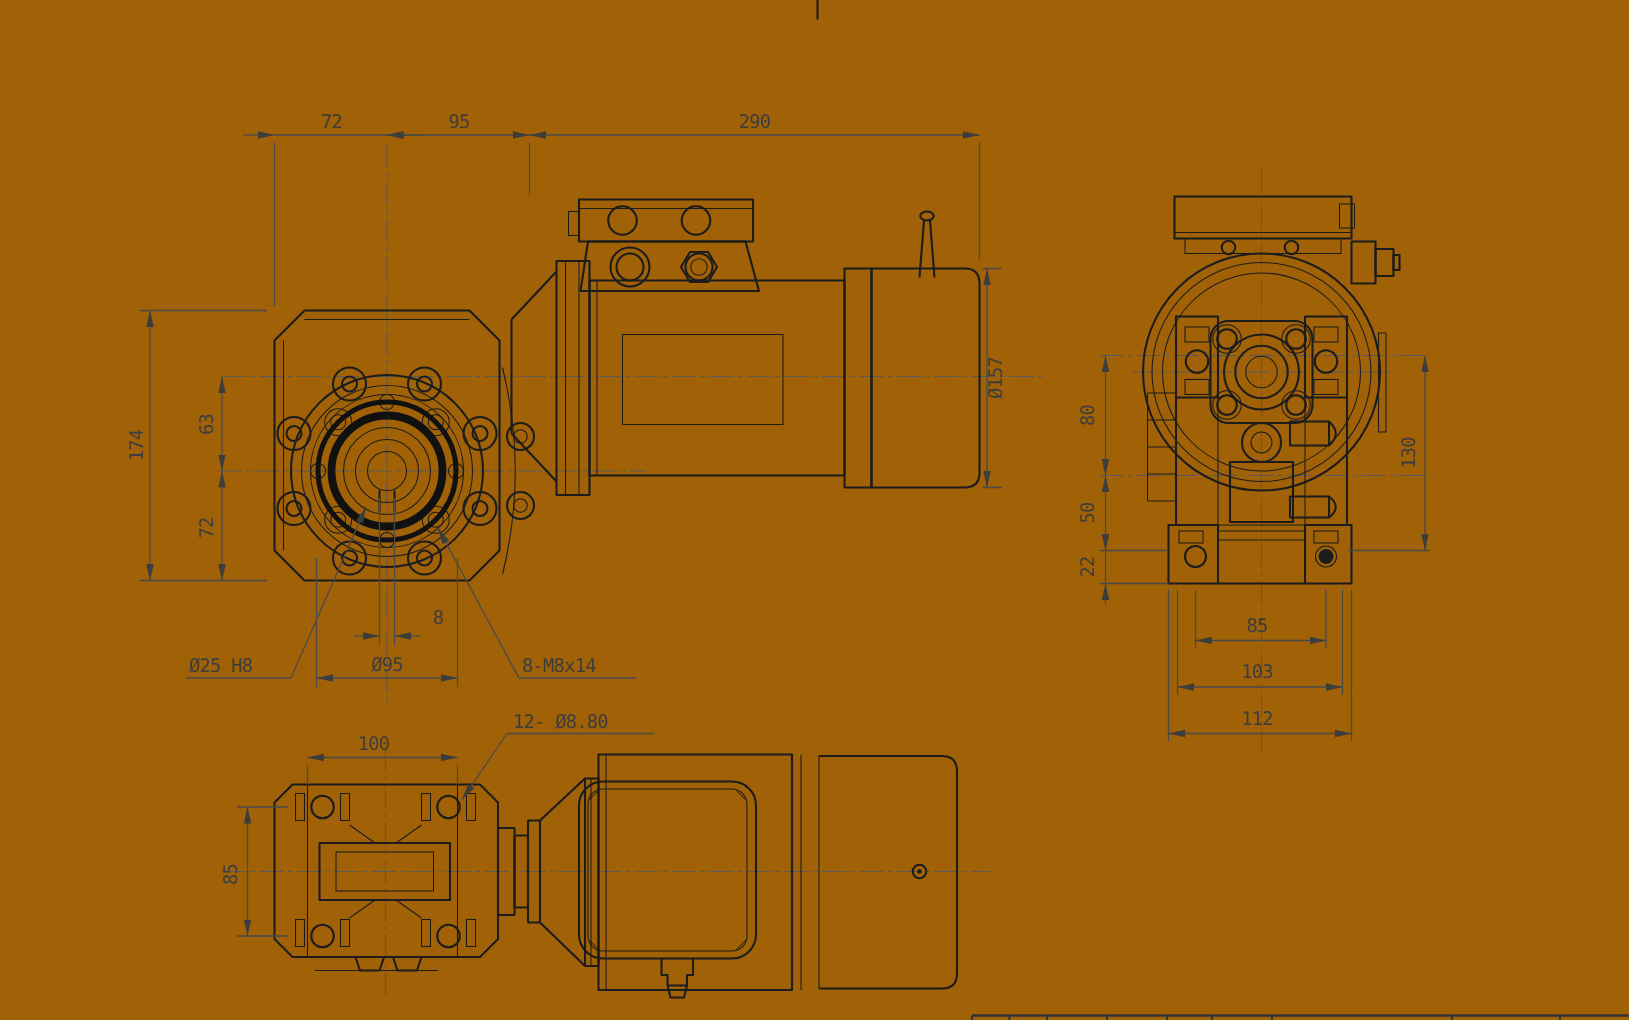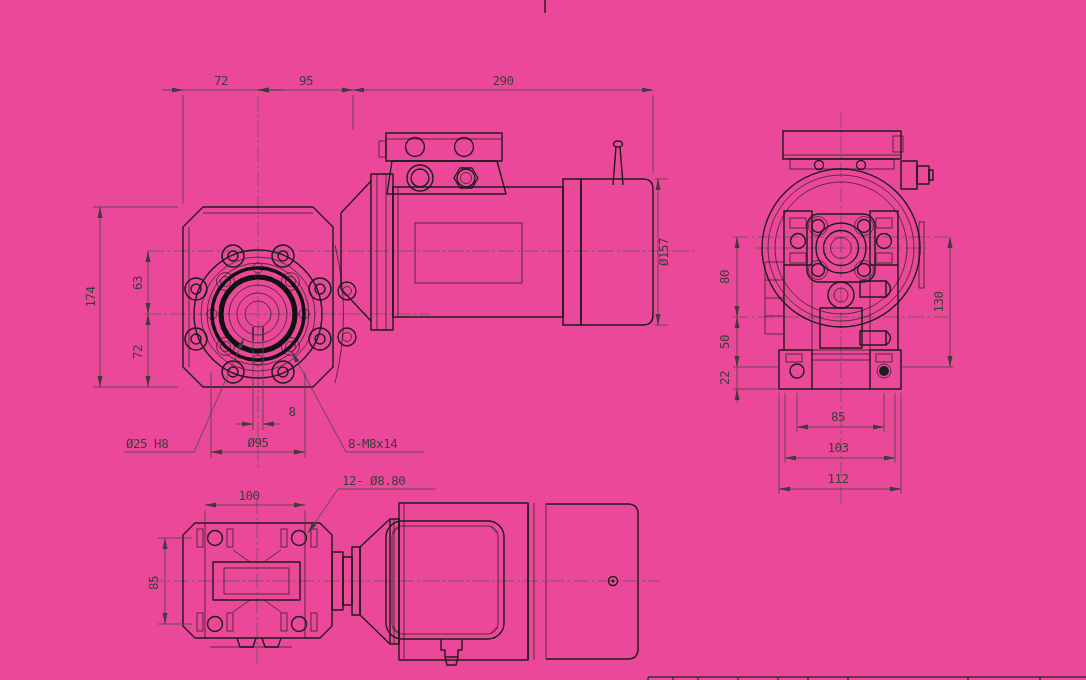--- a/index.html
+++ b/index.html
@@ -1,16 +1,16 @@
 <!DOCTYPE html>
 <html><head>
 <meta charset="utf-8">
 <style>
   html,body{margin:0;padding:0;background:#fff;}
-  #stage{position:relative;width:1086px;height:680px;background:#ec4899;overflow:hidden;}
+  #stage{position:relative;width:1086px;height:680px;background:#a16207;overflow:hidden;}
   svg{display:block;}
   svg text{font-family:"DejaVu Sans Mono","Liberation Mono",monospace;font-size:12.5px;fill:#3d3d3d;letter-spacing:-0.5px;}
   .o{stroke:#1c1c1c;stroke-width:1.4;fill:none;stroke-linejoin:round;}
   .t{stroke:#1c1c1c;stroke-width:0.7;fill:none;}
   .th3{stroke:#111;stroke-width:3.4;fill:none;}
   .th5{stroke:#111;stroke-width:5.2;fill:none;}
   .d{stroke:#4a4a4a;stroke-width:0.85;fill:none;}
   .cl{stroke:#5a5a5a;stroke-width:0.75;fill:none;stroke-dasharray:16 3 3 3;}
   .fill{fill:#1c1c1c;stroke:none;}
   marker path{fill:#3d3d3d;}

